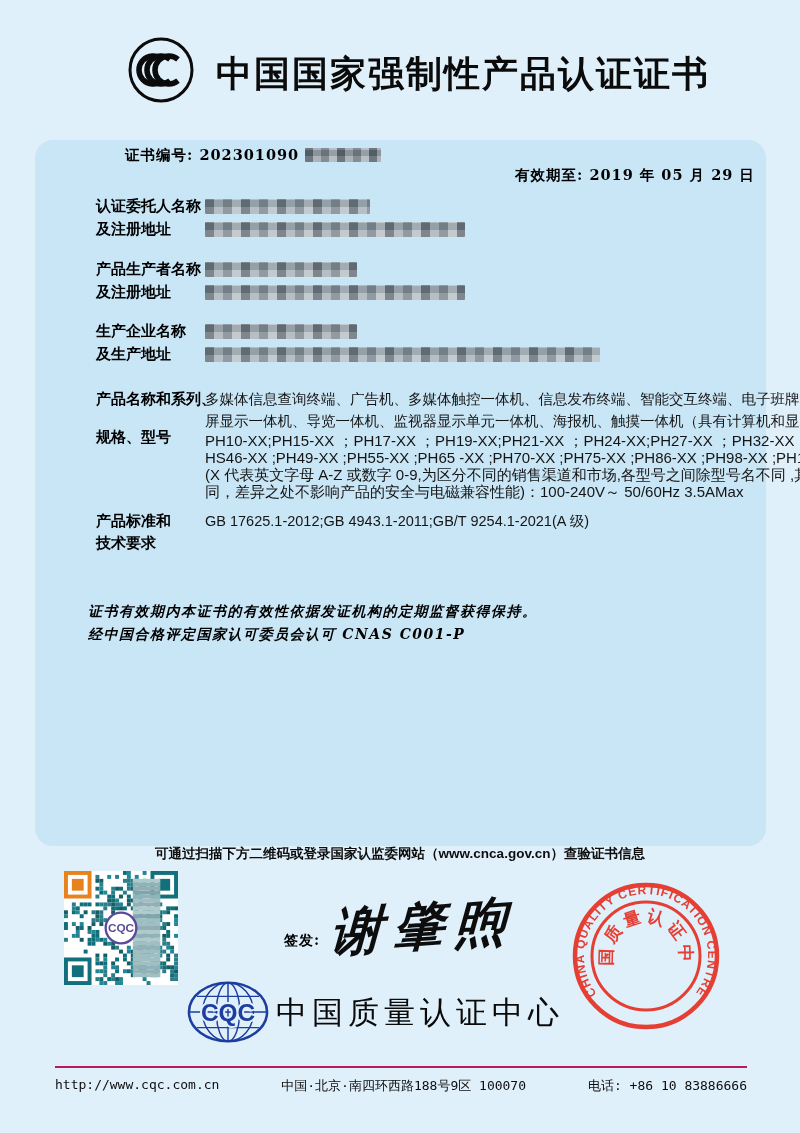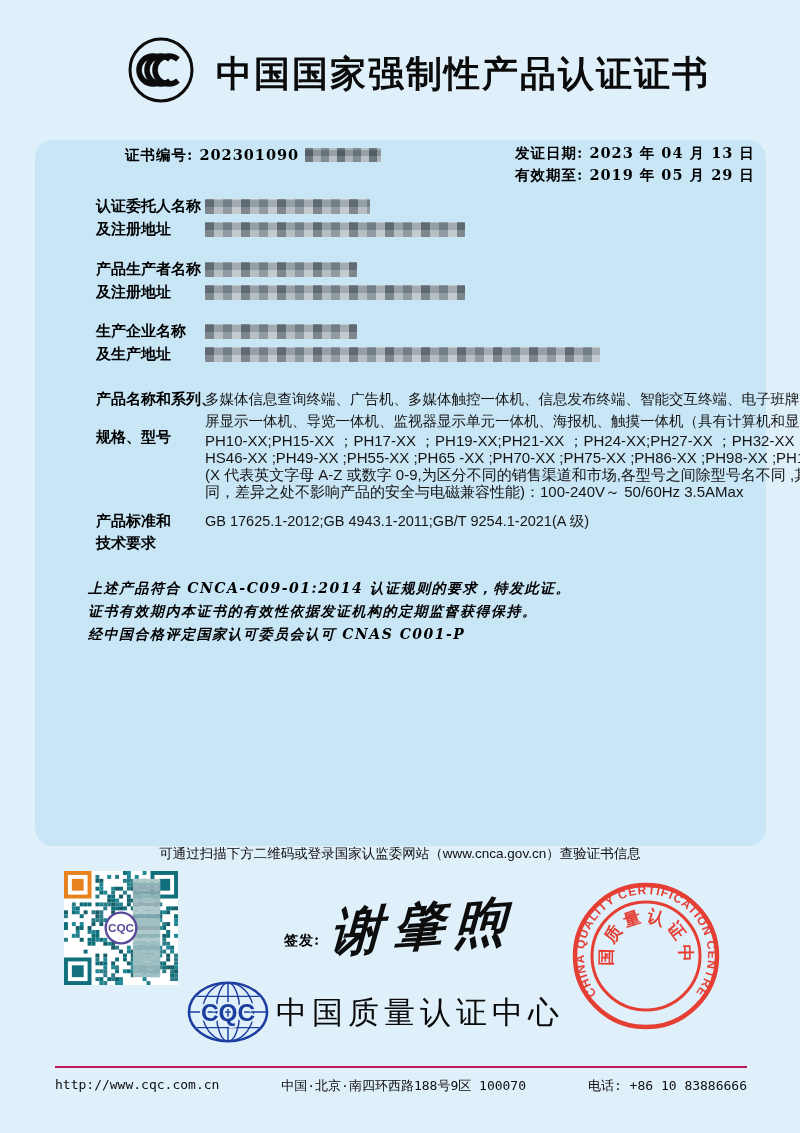--- a/index.html
+++ b/index.html
@@ -18,21 +18,21 @@
   .zh-line{font-size:14.5px;line-height:21.5px;color:#151515;}
   .code-line{font-size:15px;line-height:17px;color:#151515;}
   .redact{position:absolute;border-radius:1px;background-color:#aeb9bf;background-image:
     repeating-linear-gradient(90deg, rgba(60,72,80,.55) 0 9px, rgba(160,170,176,.5) 9px 18px,
       rgba(95,108,116,.55) 18px 27px, rgba(185,194,198,.5) 27px 36px),
     repeating-linear-gradient(0deg, rgba(255,255,255,.38) 0 7px, rgba(80,92,100,.38) 7px 14px);}
   .redact-inline{display:inline-block;vertical-align:-2px;border-radius:1px;background-color:#9fabb2;background-image:
     repeating-linear-gradient(90deg, rgba(55,66,74,.6) 0 8px, rgba(150,160,166,.5) 8px 16px,
       rgba(90,102,110,.6) 16px 24px, rgba(175,184,189,.5) 24px 32px),
     repeating-linear-gradient(0deg, rgba(255,255,255,.35) 0 6px, rgba(70,82,90,.4) 6px 12px);}
-  .verify{width:800px;text-align:center;font-size:13.5px;font-weight:normal;color:#0d0d0d;}
+  .verify{width:800px;text-align:center;font-size:13.5px;font-weight:bold;color:#0d0d0d;}
   .sig-name{font-family:"DejaVu Serif","Liberation Serif",serif;font-style:italic;font-weight:bold;
             font-size:52px;letter-spacing:10px;color:#0d0d0d;transform:rotate(-4deg) skewX(-6deg);}
   .org-name{font-size:31px;font-weight:500;letter-spacing:5px;color:#0a0a0a;}
   .footer{position:absolute;left:55px;top:1066px;width:692px;border-top:2px solid #be185d;
           padding-top:9px;display:flex;justify-content:space-between;
           font-family:"DejaVu Sans Mono","Liberation Mono",monospace;font-size:13px;color:#0d0d0d;}
 </style>
 </head>
 <body>
 
@@ -44,23 +44,20 @@
     <path d="M 43 23.3 A 14 14 0 1 0 43 44.7" fill="none" stroke="#0b0b0b" stroke-width="5.5"></path>
     <path d="M 51 23.3 A 14 14 0 1 0 51 44.7" fill="none" stroke="#0b0b0b" stroke-width="5.5"></path>
   </svg>
   <div class="abs title" style="left:216px;top:50px">中国国家强制性产品认证证书</div>
 
   <div class="panel"></div>
 
   <div class="abs kai" style="left:125px;top:146px">
     <span>证书编号: </span><span>202301090</span>
     <span class="redact-inline" style="width:76px;height:14px"></span>
-  </div>
-  <div class="abs kai" style="left:515px;top:144px">
-    <span>发证日期: </span><span>2023 年 04 月 13 日</span>
   </div>
   <div class="abs kai" style="left:515px;top:166px">
     <span>有效期至: </span><span>2019 年 05 月 29 日</span>
   </div>
 
   <div class="abs flabel" style="left:88px;top:197px">认证委托人名称</div>
   <div class="abs flabel" style="left:88px;top:220px">及注册地址</div>
   <div class="redact" style="left:205px;top:199px;width:165px;height:15px"></div>
   <div class="redact" style="left:205px;top:222px;width:260px;height:15px"></div>
 
@@ -82,21 +79,20 @@
     <div class="code-line">PH10-XX;PH15-XX ；PH17-XX ；PH19-XX;PH21-XX ；PH24-XX;PH27-XX ；PH32-XX ；PH43-XX ；</div>
     <div class="code-line">HS46-XX ;PH49-XX ;PH55-XX ;PH65 -XX ;PH70-XX ;PH75-XX ;PH86-XX ;PH98-XX ;PH100-XX</div>
     <div class="code-line">(X 代表英文字母 A-Z 或数字 0-9,为区分不同的销售渠道和市场,各型号之间除型号名不同 ,其余完全相</div>
     <div class="code-line">同，差异之处不影响产品的安全与电磁兼容性能)：100-240V～  50/60Hz 3.5AMax</div>
   </div>
 
   <div class="abs flabel" style="left:88px;top:512px">产品标准和</div>
   <div class="abs flabel" style="left:88px;top:534px">技术要求</div>
   <div class="abs val-line" style="left:205px;top:512px">GB 17625.1-2012;GB 4943.1-2011;GB/T 9254.1-2021(A 级)</div>
 
-  <div class="abs kai-reg" style="left:88px;top:580px">上述产品符合 CNCA-C09-01:2014 认证规则的要求，特发此证。</div>
   <div class="abs kai-reg" style="left:88px;top:603px">证书有效期内本证书的有效性依据发证机构的定期监督获得保持。</div>
   <div class="abs kai-reg" style="left:88px;top:626px">经中国合格评定国家认可委员会认可 CNAS C001-P</div>
 
   <div class="abs verify" style="left:0;top:845px">可通过扫描下方二维码或登录国家认监委网站（www.cnca.gov.cn）查验证书信息</div>
 
   <div class="abs" style="left:64px;top:871px;width:114px;height:114px" id="qr"><svg viewBox="0 0 29 29" width="114" height="114">
         <rect x="0" y="0" width="29" height="29" fill="#ffffff"></rect>
         <rect x="15" y="0" width="1" height="1" fill="#0e6e79"></rect>
         <rect x="16" y="0" width="1" height="1" fill="#1f8894"></rect>
         <rect x="20" y="0" width="1" height="1" fill="#1f8894"></rect>

